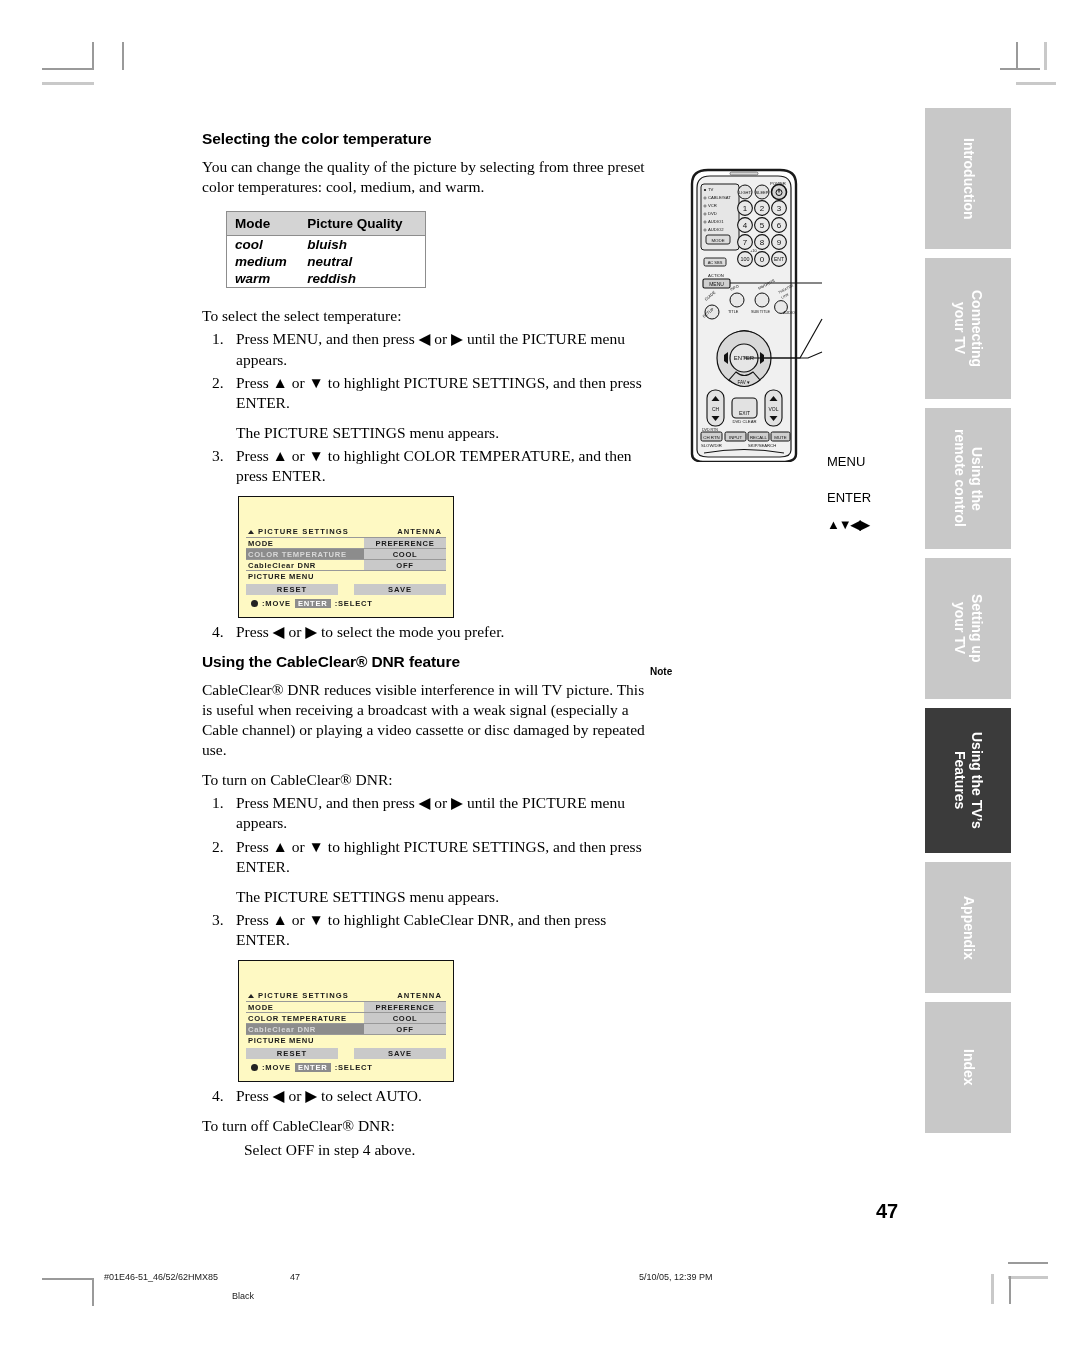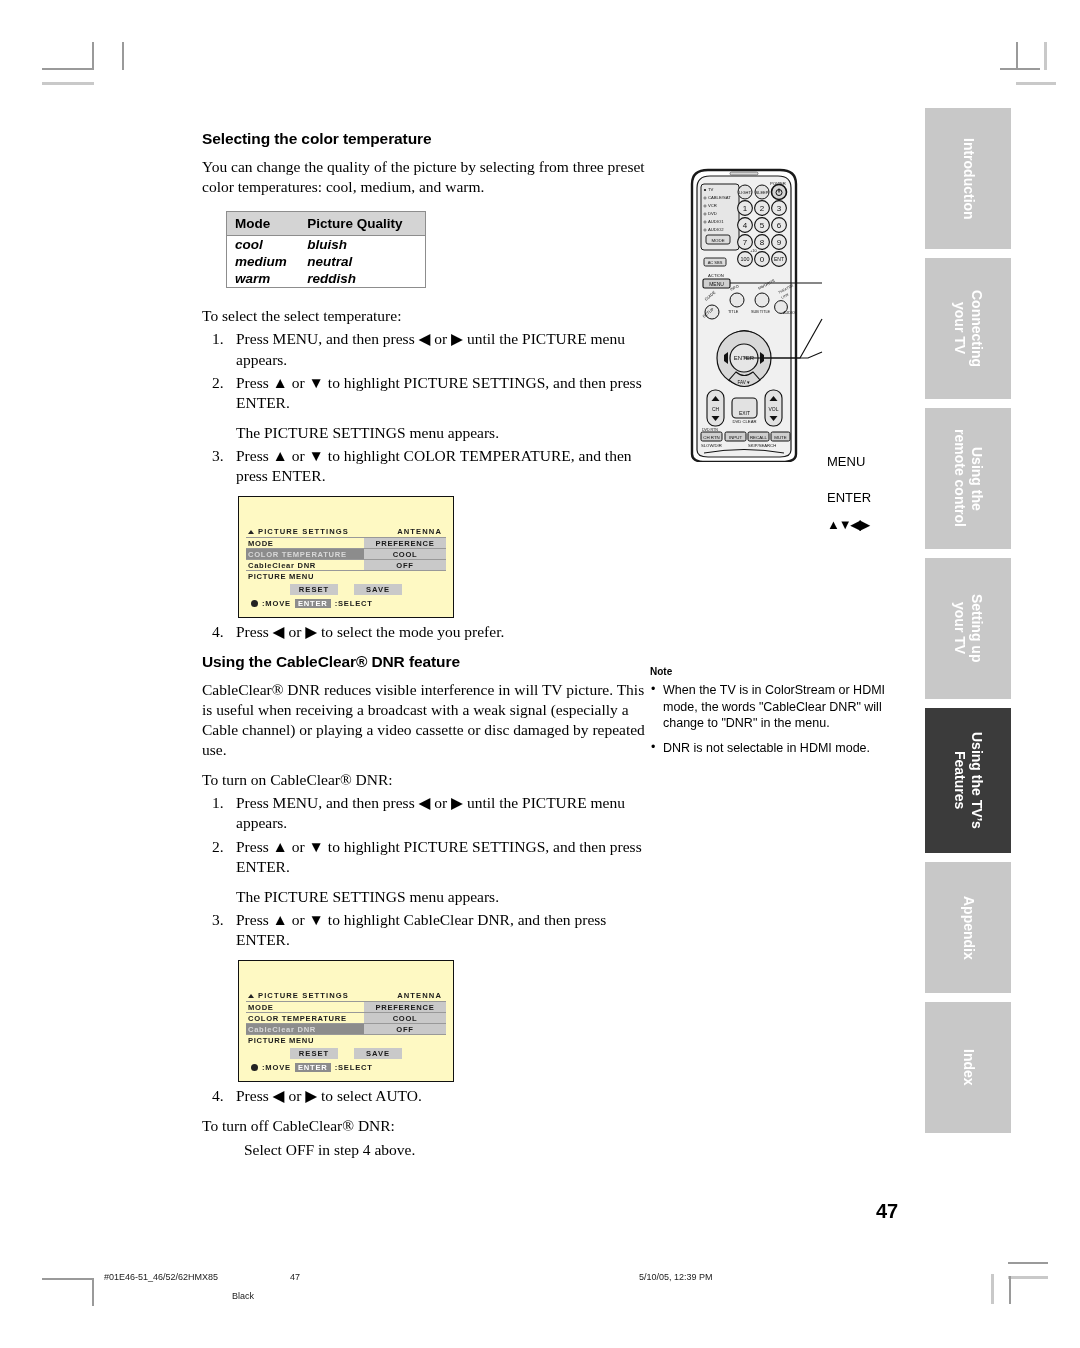--- a/index.html
+++ b/index.html
@@ -156,21 +156,21 @@
     gap: 16px;
     justify-content: center;
     margin-top: 3px;
   }
   .osd-btn {
     background: #c9c9c9;
     font-size: 7.6px;
     font-weight: bold;
     letter-spacing: 1px;
     padding: 1px 0;
-    width: 48px;
+    width: 92px;
     text-align: center;
     color: #1a1a1a;
   }
   .osd-foot {
     position: absolute;
     left: 12px;
     bottom: 9px;
     display: flex;
     align-items: center;
     gap: 4px;
@@ -464,24 +464,20 @@
       <span class="num">4.</span>
       <span>Press ◀ or ▶ to select AUTO.</span>
     </li>
   </ol>
   <p class="lead-in">To turn off CableClear® DNR:</p>
   <p class="indent-line">Select OFF in step 4 above.</p>
 </div>
 
 <div id="note">
   <div class="note-h">Note</div>
-  <ul>
-    <li>When the TV is in ColorStream or HDMI mode, the words "CableClear DNR" will change to "DNR" in the menu.</li>
-    <li>DNR is not selectable in HDMI mode.</li>
-  </ul>
 </div>
 
 <div id="remote">
   <svg width="240" height="300" viewBox="0 0 240 300">
 
     <path d="M10 22 Q10 8 26 8 L98 8 Q114 8 114 22 L114 292 Q114 300 100 300 L24 300 Q10 300 10 292 Z" fill="#ffffff" stroke="#1a1a1a" stroke-width="2.4"></path>
     <path d="M15 26 Q15 14 28 14 L96 14 Q109 14 109 26 L109 288 Q109 295 98 295 L26 295 Q15 295 15 288 Z" fill="#f0f0f0" stroke="#1a1a1a" stroke-width="1.2"></path>
 
     <rect x="48" y="10" width="28" height="3" rx="1.5" fill="#d8d8d8" stroke="#555" stroke-width="0.7"></rect>
 

